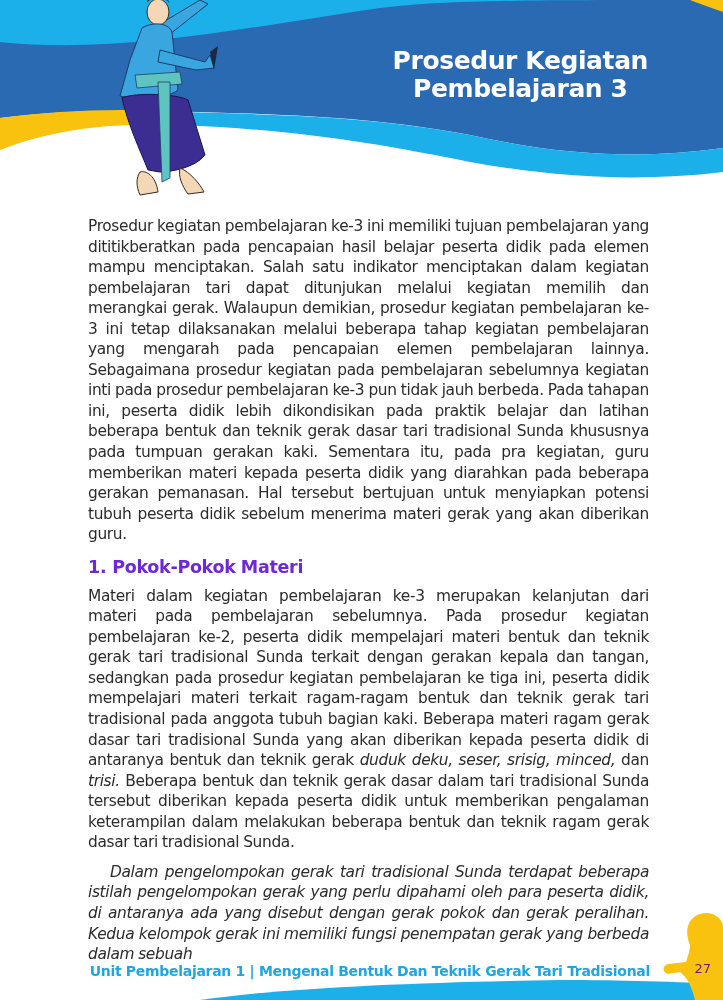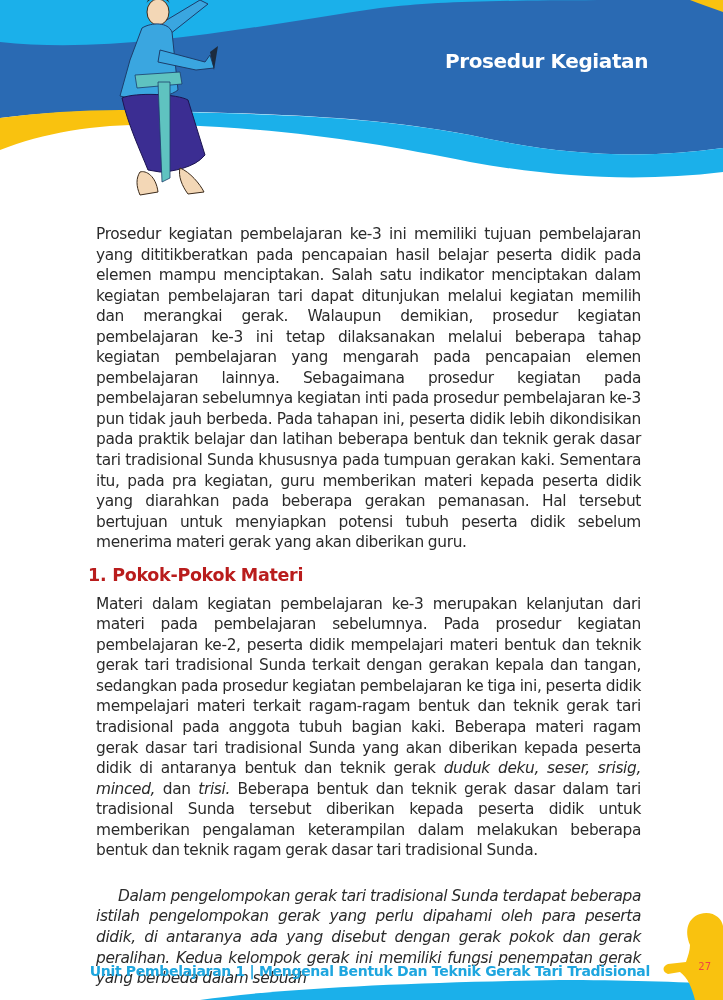--- a/index.html
+++ b/index.html
@@ -6,47 +6,47 @@
     body {
       width: 723px; height: 1000px; position: relative; overflow: hidden;
       background: #ffffff;
       font-family: "Liberation Sans", "DejaVu Sans", sans-serif;
       color: #2b2b2b;
     }
     .header-art { position: absolute; left: 0; top: 0; width: 723px; height: 215px; }
     .header-title {
       position: absolute; right: 75px; top: 47px;
       text-align: center; color: #ffffff; font-weight: bold;
-      font-size: 20px; line-height: 28px;
+      font-size: 25px; line-height: 28px;
       font-family: "DejaVu Sans", sans-serif; letter-spacing: -0.4px;
     }
     .content {
       position: absolute; left: 88px; top: 216px; width: 561px;
       font-size: 15.4px; line-height: 20.55px;
       font-family: "DejaVu Sans", sans-serif; letter-spacing: -0.35px;
       word-spacing: -0.5px;
     }
-    .content p { margin: 8px; text-align: justify; }
+    .content p { margin: 0; text-align: justify; }
     .content p.indent { text-indent: 22px; font-style: italic; }
     .section-heading {
-      margin: 11px 0 8px 0; color: #b91c1c; font-weight: bold;
+      margin: 11px 0 8px 0; color: #6d28d9; font-weight: bold;
       font-size: 17.5px; line-height: 22px; letter-spacing: -0.3px;
     }
     .section-heading .num { margin-right: 6px; }
     .gap { height: 9px; }
     em { }
     .footer-art { position: absolute; left: 0; top: 910px; width: 723px; height: 90px; }
     .footer-text {
       position: absolute; right: 73px; top: 963px;
       color: #1ea6df; font-weight: bold; font-size: 14px;
       font-family: "DejaVu Sans", sans-serif; letter-spacing: -0.3px;
     }
     .page-number {
       position: absolute; right: 12px; top: 961px;
-      color: #ef4444; font-size: 10px; font-family: "DejaVu Sans", sans-serif;
+      color: #701a75; font-size: 13px; font-family: "DejaVu Sans", sans-serif;
     }
   </style>
 </head>
 <body>
 
 <svg class="header-art" viewBox="0 0 723 215" preserveAspectRatio="none">
 
   <rect x="0" y="0" width="723" height="60" fill="#1bb0ea"></rect>
 
   <path d="M0,42 C120,55 260,25 380,8 C450,0 520,0 723,0 L723,148 C640,160 560,155 470,135 C380,118 300,115 200,112 C120,110 60,110 0,118 Z" fill="#2a6ab3"></path>
@@ -75,20 +75,21 @@
 
     <path d="M158,82 L170,82 L170,178 L162,182 Z" fill="#5fc3c0" stroke="#1c3d6b" stroke-width="0.8"></path>
 
     <path d="M140,172 C146,170 156,176 158,192 L140,195 C136,186 136,178 140,172 Z" fill="#f3d7b6" stroke="#3b2a1a" stroke-width="1"></path>
     <path d="M180,168 C190,172 200,184 204,192 L188,194 C182,186 178,176 180,168 Z" fill="#f3d7b6" stroke="#3b2a1a" stroke-width="1"></path>
   </g>
 </svg>
 
 <div class="header-title">
   <div>Prosedur Kegiatan</div>
+  <div>Pembelajaran 3</div>
 </div>
 
 <div class="content">
   <p>Prosedur kegiatan pembelajaran ke-3 ini memiliki tujuan pembelajaran yang dititikberatkan pada pencapaian hasil belajar peserta didik pada elemen mampu menciptakan. Salah satu indikator menciptakan dalam kegiatan pembelajaran tari dapat ditunjukan melalui kegiatan memilih dan merangkai gerak. Walaupun demikian, prosedur kegiatan pembelajaran ke-3 ini tetap dilaksanakan melalui beberapa tahap kegiatan pembelajaran yang mengarah pada pencapaian elemen pembelajaran lainnya. Sebagaimana prosedur kegiatan pada pembelajaran sebelumnya kegiatan inti pada prosedur pembelajaran ke-3 pun tidak jauh berbeda. Pada tahapan ini, peserta didik lebih dikondisikan pada praktik belajar dan latihan beberapa bentuk dan teknik gerak dasar tari tradisional Sunda khususnya pada tumpuan gerakan kaki. Sementara itu, pada pra kegiatan, guru memberikan materi kepada peserta didik yang diarahkan pada beberapa gerakan pemanasan. Hal tersebut bertujuan untuk menyiapkan potensi tubuh peserta didik sebelum menerima materi gerak yang akan diberikan guru.</p>
 
   <div class="section-heading">
     <span class="num">1.</span><span>Pokok-Pokok Materi</span>
   </div>
 
   <p><span>Materi dalam kegiatan pembelajaran ke-3 merupakan kelanjutan dari materi pada pembelajaran sebelumnya. Pada prosedur kegiatan pembelajaran ke-2, peserta didik mempelajari materi bentuk dan teknik gerak tari tradisional Sunda terkait dengan gerakan kepala dan tangan, sedangkan pada prosedur kegiatan pembelajaran ke tiga ini, peserta didik mempelajari materi terkait ragam-ragam bentuk dan teknik gerak tari tradisional pada anggota tubuh bagian kaki. Beberapa materi ragam gerak dasar tari tradisional Sunda yang akan diberikan kepada peserta didik di antaranya bentuk dan teknik gerak </span><em>duduk deku, seser, srisig, minced,</em><span> dan </span><em>trisi.</em><span> Beberapa bentuk dan teknik gerak dasar dalam tari tradisional Sunda tersebut diberikan kepada peserta didik untuk memberikan pengalaman keterampilan dalam melakukan beberapa bentuk dan teknik ragam gerak dasar tari tradisional Sunda.</span></p>

